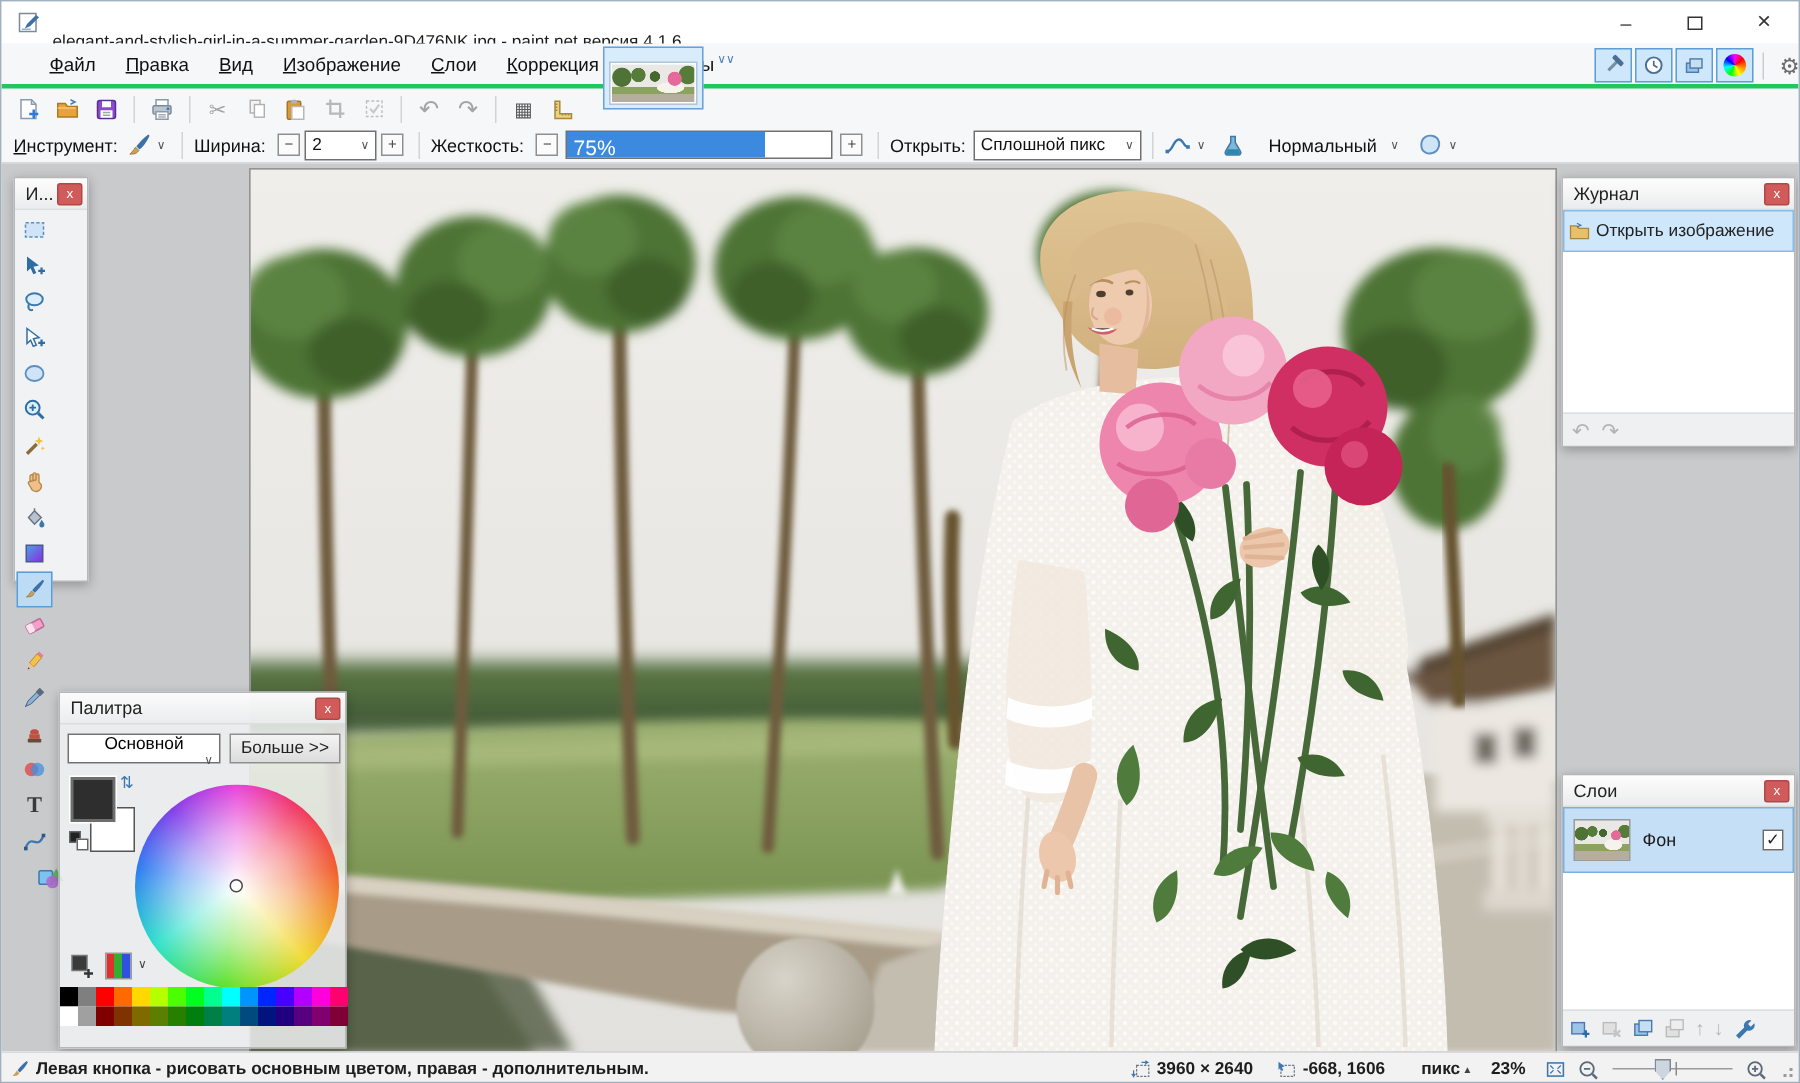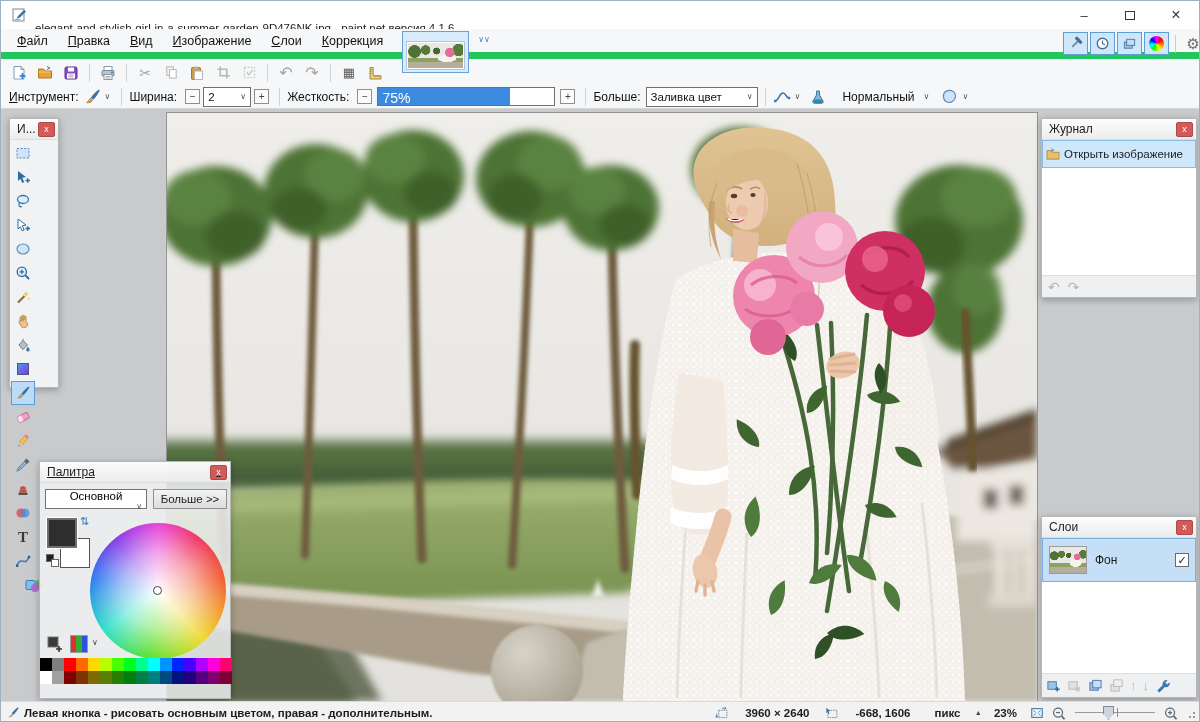--- a/index.html
+++ b/index.html
@@ -9,21 +9,21 @@
   
   .titlebar { position:absolute; left:0; top:0; width:100%; height:28px; background:#ffffff; display:flex; align-items:center; }
   .app-icon { width:16px; height:16px; margin:0 8px 0 10px; }
   .title-text { font-size:11.5px; color:#1b1b1b; white-space:nowrap;margin-top:25px; }
   .win-controls { position:absolute; right:0; top:0; height:28px; display:flex; }
   .win-btn { width:46px; height:28px; display:flex; align-items:center; justify-content:center; color:#333; font-size:13px; cursor:default; }
   .max-glyph { width:10px; height:9px; border:1px solid #333; }
   .close-glyph { font-size:16px; line-height:1; }
 
   
-  .menubar { position:absolute; left:0; top:28px; width:100%; height:30px; background:#f6f7f8; display:flex; align-items:center; padding-left:6px; border-bottom:7px solid #22c55e; }
+  .menubar { position:absolute; left:0; top:28px; width:100%; height:30px; background:#f6f7f8; display:flex; align-items:center; padding-left:22px; border-bottom:3px solid #22c55e; }
   .menu-item { display:inline-block; padding:4px 10px; font-size:12.5px; color:#111; }
   .menu-item::first-letter { text-decoration:underline; }
   .underline-first::first-letter { text-decoration:underline; }
 
   .image-tab { position:absolute; left:401px; top:30px; width:67px; height:42px; background:#d9ecfc; border:1px solid #66a2d8; z-index:6; }
   .image-tab .thumb { position:absolute; left:4px; bottom:3px; width:57px; height:27px; border:1px solid #ffffff; outline:1px solid #b0c6d8; }
   .tab-chevron { position:absolute; left:477px; top:36px; z-index:6; color:#4f81b5; font-size:8px; line-height:6px; text-align:center; width:12px; }
 
   .panel-toggles { position:absolute; left:1062px; top:31px; display:flex; gap:2px; z-index:6; align-items:center; }
   .toggle-btn { width:25px; height:23px; background:#cfe7fa; border:1px solid #5e9ed6; display:flex; align-items:center; justify-content:center; }
@@ -77,21 +77,21 @@
   .layers-panel { left:1040px; top:407px; width:156px; height:182px; display:flex; flex-direction:column; }
   .layer-row { height:44px; background:#c5e0f6; border:1px solid #7cb0de; display:flex; align-items:center; padding:0 6px; gap:8px; }
   .layer-thumb { width:38px; height:28px; border:1px solid #9a9a9a; background:#fff; }
   .layer-name { font-size:12px; color:#1a1a1a; flex:1; }
   .layer-check { width:14px; height:14px; background:#fff; border:1px solid #6b6b6b; font-size:11px; line-height:12px; text-align:center; color:#222; }
   .layers-body { flex:1; background:#fff; }
   .layers-footer { height:24px; background:#eff0f1; border-top:1px solid #dcdddf; display:flex; align-items:center; padding-left:4px; gap:6px; }
   .lf-glyph { font-size:13px; color:#b8b8b8; }
 
   .palette-panel { left:38px; top:352px; width:192px; height:238px; background:rgba(241,242,243,.84); }
-  .palette-panel .fp-title { background:linear-gradient(rgba(253,253,253,.9),rgba(235,236,237,.9));text-decoration:underline; }
+  .palette-panel .fp-title { background:linear-gradient(rgba(253,253,253,.9),rgba(235,236,237,.9)); }
   .pal-combo { position:absolute; left:5px; top:27px; width:102px;flex-direction:column; }
   .more-btn { position:absolute; left:113px; top:27px; width:74px; height:20px; background:linear-gradient(#f4f4f4,#dcdcdc); border:1px solid #8f8f8f; font-size:11.5px; text-align:center; line-height:18px; color:#222; }
   .prim-swatch { position:absolute; left:7px; top:56px; width:30px; height:30px; background:#2e2e2e; border:2px solid #6e6e6e; outline:1px solid #fff; z-index:3; }
   .sec-swatch { position:absolute; left:20px; top:76px; width:30px; height:30px; background:#fff; border:1px solid #555; z-index:2; }
   .swap-colors { position:absolute; left:40px; top:53px; color:#3c78b0; font-size:11px; z-index:4; }
   .reset-colors { position:absolute; left:6px; top:92px; width:14px; height:14px; z-index:4; }
   .reset-colors .b1 { position:absolute; left:0; top:0; width:8px; height:8px; background:#222; border:1px solid #666; }
   .reset-colors .b2 { position:absolute; left:5px; top:5px; width:8px; height:8px; background:#fff; border:1px solid #666; }
   .wheel { position:absolute; left:50px; top:61px; width:136px; height:136px; border-radius:50%;
      background:radial-gradient(circle, rgba(255,255,255,1) 0%, rgba(255,255,255,.55) 38%, rgba(255,255,255,0) 72%),
@@ -101,21 +101,21 @@
   .palmenu-btn { position:absolute; left:30px; top:173px; width:18px; height:18px; border:1px solid #9a9a9a; background:linear-gradient(90deg,#e03030 0 33%,#30b030 33% 66%,#3050e0 66%); }
   .palmenu-arrow { position:absolute; left:52px; top:176px; font-size:8px; color:#444; }
   .swatch-rows { position:absolute; left:0; top:196px; width:192px; }
   .swatch-row { display:flex; }
   .swatch { width:12px; height:13px; }
 
   
   .statusbar { position:absolute; left:0; top:700px; width:100%; height:22px; background:#f2f2f2; border-top:1px solid #dadada; display:flex; align-items:center; font-size:11.5px; color:#1d1d1d;font-weight:bold; }
   .status-left { display:flex; align-items:center; gap:4px; padding-left:5px; }
   .status-right { position:absolute; right:4px; top:0; height:22px; display:flex; align-items:center; gap:6px; }
-  .sr-group { display:flex; align-items:center; gap:16px; }
+  .sr-group { display:flex; align-items:center; gap:3px; }
   .mini-up { font-size:7px; color:#444; }
   .zoom-slider { width:80px; height:14px; position:relative; margin:0 2px; }
   .zs-track { position:absolute; left:0; right:0; top:6px; height:1px; background:#9a9a9a; }
   .zs-tick { position:absolute; left:42px; top:2px; width:1px; height:9px; background:#8a8a8a; }
   .zs-thumb { position:absolute; left:28px; top:0; width:11px; height:14px; background:#cdd6de; border:1px solid #7e8a94; clip-path:polygon(0 0,100% 0,100% 55%,50% 100%,0 55%); }
   .grip { width:10px; height:10px; position:relative; }
   .grip i { position:absolute; width:2px; height:2px; background:#9a9a9a; }
 
   .mini-photo { background:
     radial-gradient(circle at 76% 38%, #e46a9a 0 10%, rgba(0,0,0,0) 11%),
@@ -292,23 +292,23 @@
     <div class="stepper">+</div>
     <div class="osep"></div>
     <span class="opt-label">Жесткость:</span>
     <div class="stepper">−</div>
     <div class="hard-slider">
       <div class="hard-fill"></div>
       <span class="hard-text">75%</span>
     </div>
     <div class="stepper">+</div>
     <div class="osep"></div>
-    <span class="opt-label">Больше:</span>
+    <span class="opt-label">Открыть:</span>
     <div class="combo combo-fill">
-      <span>Заливка цвет</span>
+      <span>Сплошной пикс</span>
       <span class="chev">∨</span>
     </div>
     <div class="osep"></div>
     <svg width="18" height="16" viewBox="0 0 18 16">
         <path d="M2 12 C6 12 6 4 10 4 C13 4 13 9 16 9" fill="none" stroke="#3c78b0" stroke-width="1.6"></path>
         <rect x="1" y="10.8" width="2.4" height="2.4" fill="#3c78b0"></rect>
         <rect x="14.8" y="7.8" width="2.4" height="2.4" fill="#3c78b0"></rect>
       </svg>
     <span class="dd-arrow">∨</span>
     <svg width="16" height="16" viewBox="0 0 16 16" style="margin-left:6px">

